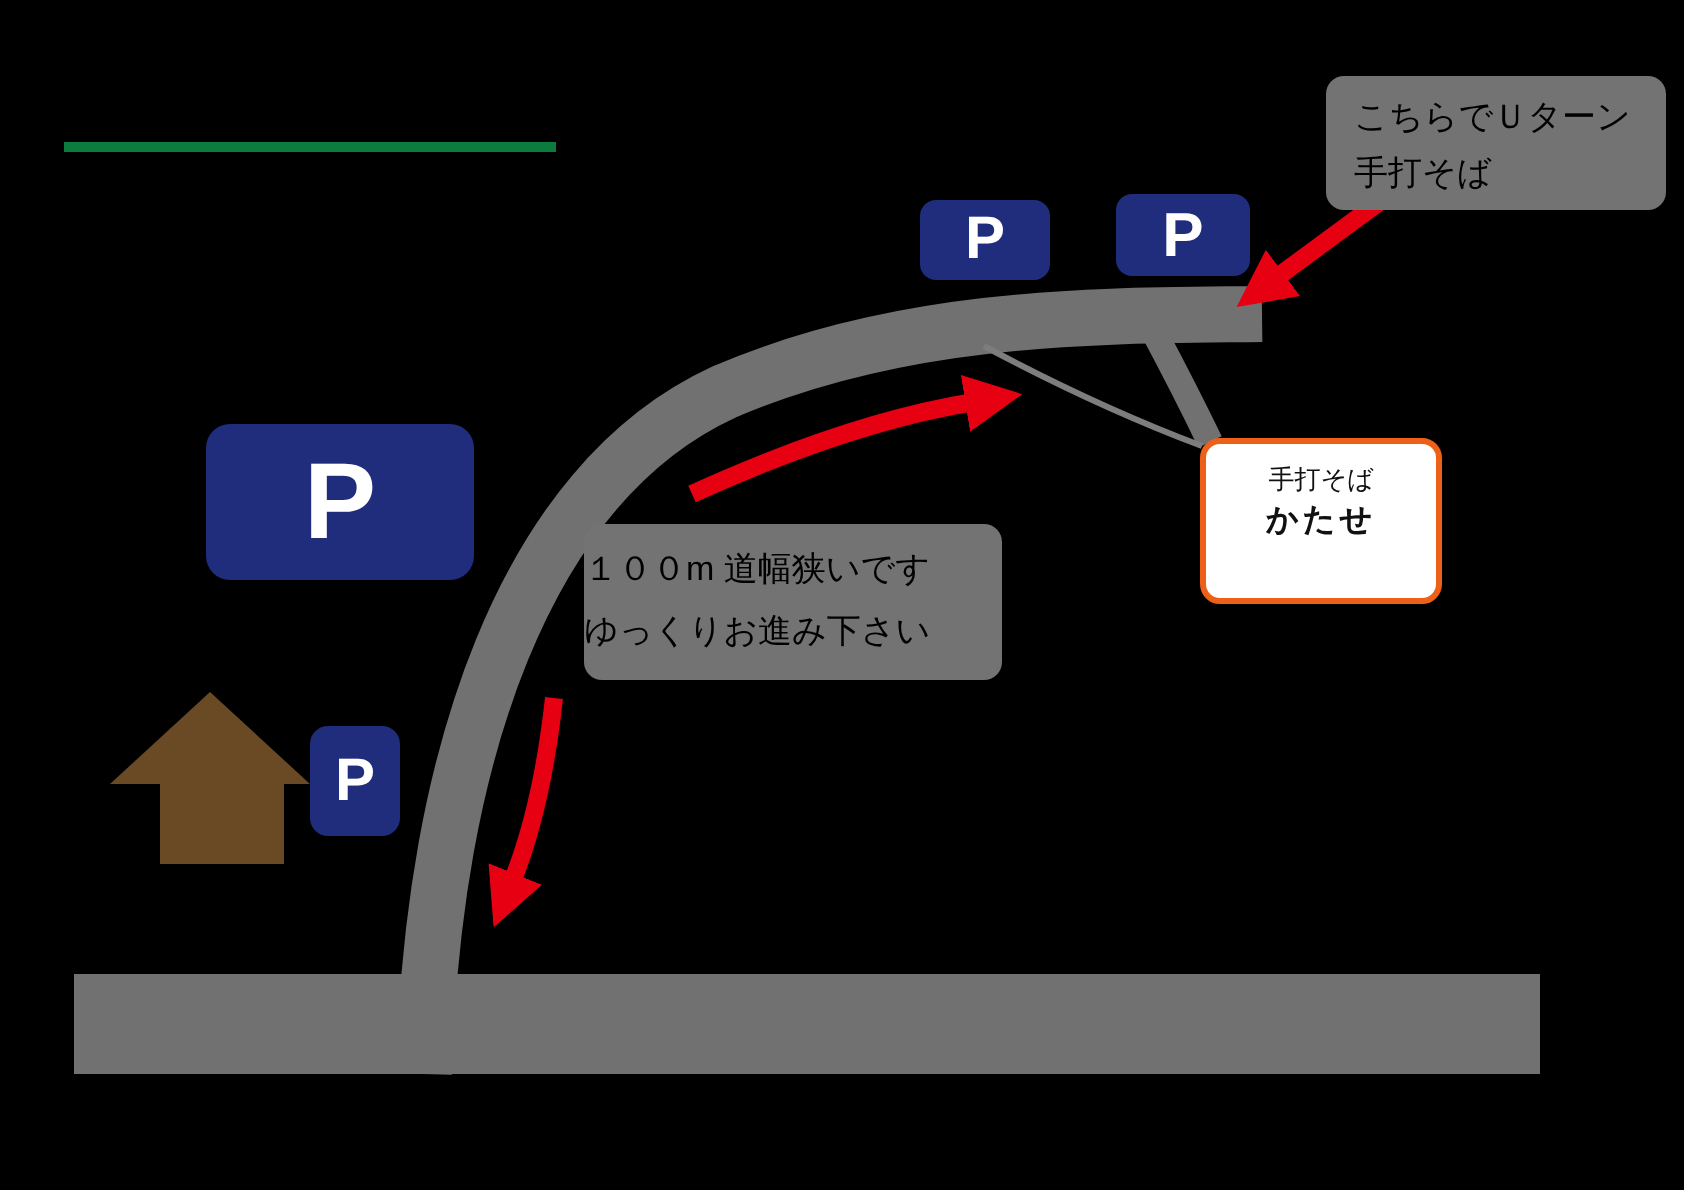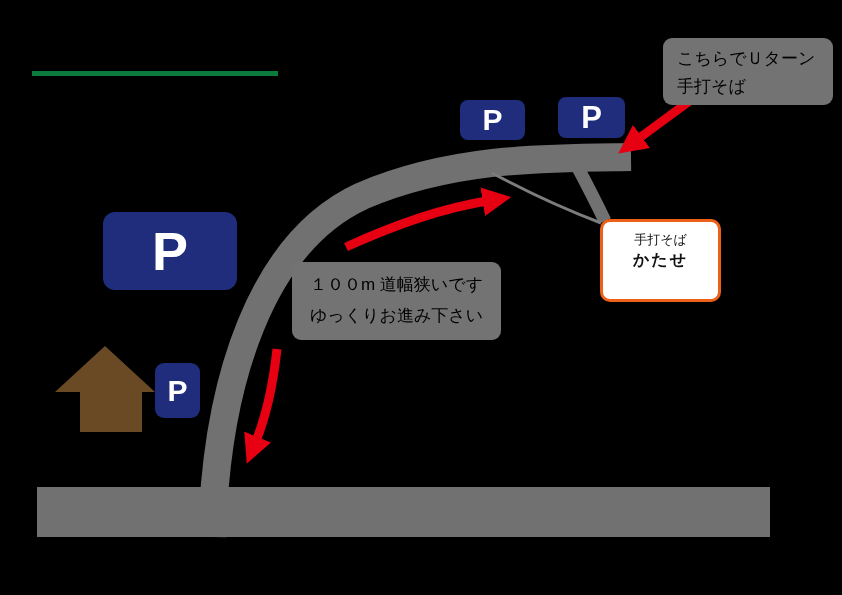--- a/index.html
+++ b/index.html
@@ -18,21 +18,21 @@
   .p-top1{left:460px;top:100px;width:65px;height:40px;border-radius:8px;font-size:30px;}
   .p-top2{left:558px;top:97px;width:67px;height:41px;border-radius:8px;font-size:31px;}
   .p-small{left:155px;top:363px;width:45px;height:55px;border-radius:9px;font-size:30px;}
   
   .bubble{
     background:#737373;color:#000000;border-radius:9px;
   }
   .bubble-uturn{left:663px;top:38px;width:170px;height:67px;padding:7px 0 0 14px;
     font-size:17px;line-height:28px;}
   .bubble-caution{left:292px;top:262px;width:209px;height:78px;padding:7px 0 0 0;
-    font-size:17px;line-height:31px;text-align:center;}
+    font-size:17px;line-height:31px;}
   
   .shop{
     left:600px;top:219px;width:121px;height:83px;background:#ffffff;
     border:3px solid #ed6018;border-radius:10px;text-align:center;color:#111111;
   }
   .shop-sub{margin-top:9px;font-size:13px;font-family:"DejaVu Serif","Liberation Serif",serif;font-weight:normal;}
   .shop-name{margin-top:1px;font-size:16px;font-weight:bold;letter-spacing:2px;
     font-family:"DejaVu Serif","Liberation Serif",serif;}
   .shop-note{margin-top:0px;font-size:14px;}
 </style>

